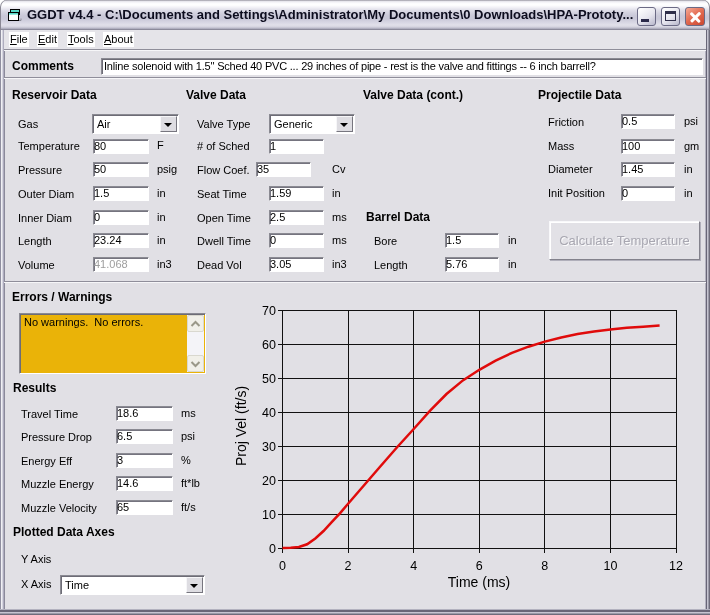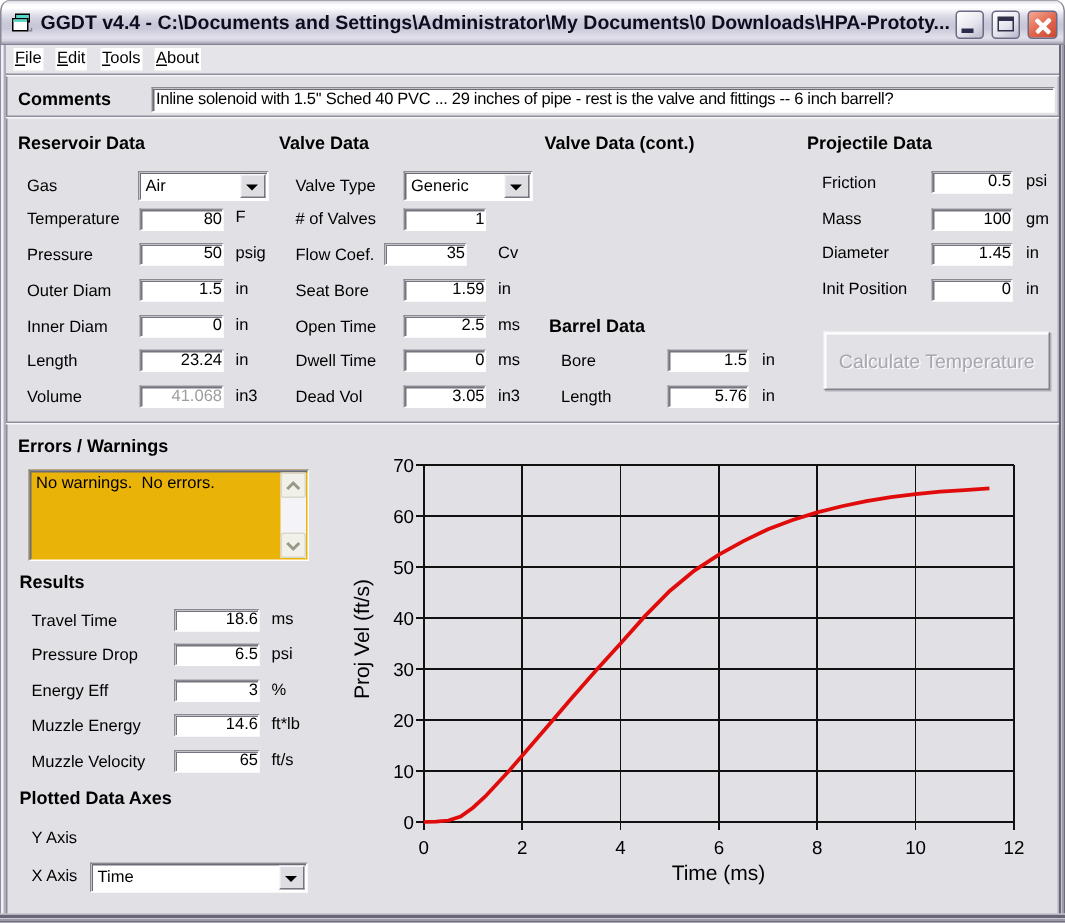--- a/index.html
+++ b/index.html
@@ -42,21 +42,21 @@
 .mitem{position:absolute;top:2px;height:15px;background:#fff;padding:0 1px;line-height:15px;}
 .mitem u{text-decoration:underline;}
 #mensep{position:absolute;left:4px;top:49px;width:702px;height:1px;background:#8f8e9a;}
 #mensep2{position:absolute;left:4px;top:50px;width:702px;height:1px;background:#f6f6f8;}
 
 .b{font-weight:bold;font-size:12px;}
 .lbl{position:absolute;white-space:nowrap;}
 .fld{position:absolute;box-sizing:border-box;background:#fff;height:15px;
  border-top:1px solid #8a8a92;border-left:1px solid #8a8a92;
  border-bottom:1px solid #ffffff;border-right:1px solid #ffffff;
- text-align:right;line-height:13px;box-shadow:inset 1px 1px 0 #75747f;}
+ text-align:left;line-height:13px;box-shadow:inset 1px 1px 0 #75747f;}
 .fld.dis{color:#9e9e9e;}
 .combo{position:absolute;box-sizing:border-box;background:#fff;height:20px;
  border-top:1px solid #8a8a92;border-left:1px solid #8a8a92;
  border-bottom:1px solid #ffffff;border-right:1px solid #ffffff;
  line-height:18px;padding-left:4px;box-shadow:inset 1px 1px 0 #6d6c76;}
 .combo .btn{position:absolute;right:1px;top:1px;bottom:1px;width:15px;
  background:#dedde2;border-top:1px solid #f6f6f8;border-left:1px solid #f6f6f8;
  border-bottom:1px solid #77767f;border-right:1px solid #77767f;}
 .combo .btn:after{content:"";position:absolute;left:3px;top:6px;width:0;height:0;
  border-left:4px solid transparent;border-right:4px solid transparent;border-top:4px solid #000;}
@@ -139,26 +139,26 @@
   <div class="lbl" style="left:157px;top:211px;">in</div>
   <div class="lbl" style="left:18px;top:235px;">Length</div>
   <div class="fld" style="left:93px;top:233px;width:56px;">23.24</div>
   <div class="lbl" style="left:157px;top:234px;">in</div>
   <div class="lbl" style="left:18px;top:259px;">Volume</div>
   <div class="fld dis" style="left:93px;top:257px;width:56px;">41.068</div>
   <div class="lbl" style="left:157px;top:258px;">in3</div>
 
   <div class="lbl" style="left:197px;top:118px;">Valve Type</div>
   <div class="combo" style="left:269px;top:114px;width:86px;">Generic<span class="btn"></span></div>
-  <div class="lbl" style="left:197px;top:140px;"># of Valves</div>
+  <div class="lbl" style="left:197px;top:140px;"># of Sched</div>
   <div class="fld" style="left:269px;top:139px;width:55px;">1</div>
   <div class="lbl" style="left:197px;top:164px;">Flow Coef.</div>
   <div class="fld" style="left:256px;top:162px;width:55px;">35</div>
   <div class="lbl" style="left:332px;top:163px;">Cv</div>
-  <div class="lbl" style="left:197px;top:188px;">Seat Bore</div>
+  <div class="lbl" style="left:197px;top:188px;">Seat Time</div>
   <div class="fld" style="left:269px;top:186px;width:55px;">1.59</div>
   <div class="lbl" style="left:332px;top:187px;">in</div>
   <div class="lbl" style="left:197px;top:212px;">Open Time</div>
   <div class="fld" style="left:269px;top:210px;width:55px;">2.5</div>
   <div class="lbl" style="left:332px;top:211px;">ms</div>
   <div class="lbl" style="left:197px;top:235px;">Dwell Time</div>
   <div class="fld" style="left:269px;top:233px;width:55px;">0</div>
   <div class="lbl" style="left:332px;top:234px;">ms</div>
   <div class="lbl" style="left:197px;top:259px;">Dead Vol</div>
   <div class="fld" style="left:269px;top:257px;width:55px;">3.05</div>

